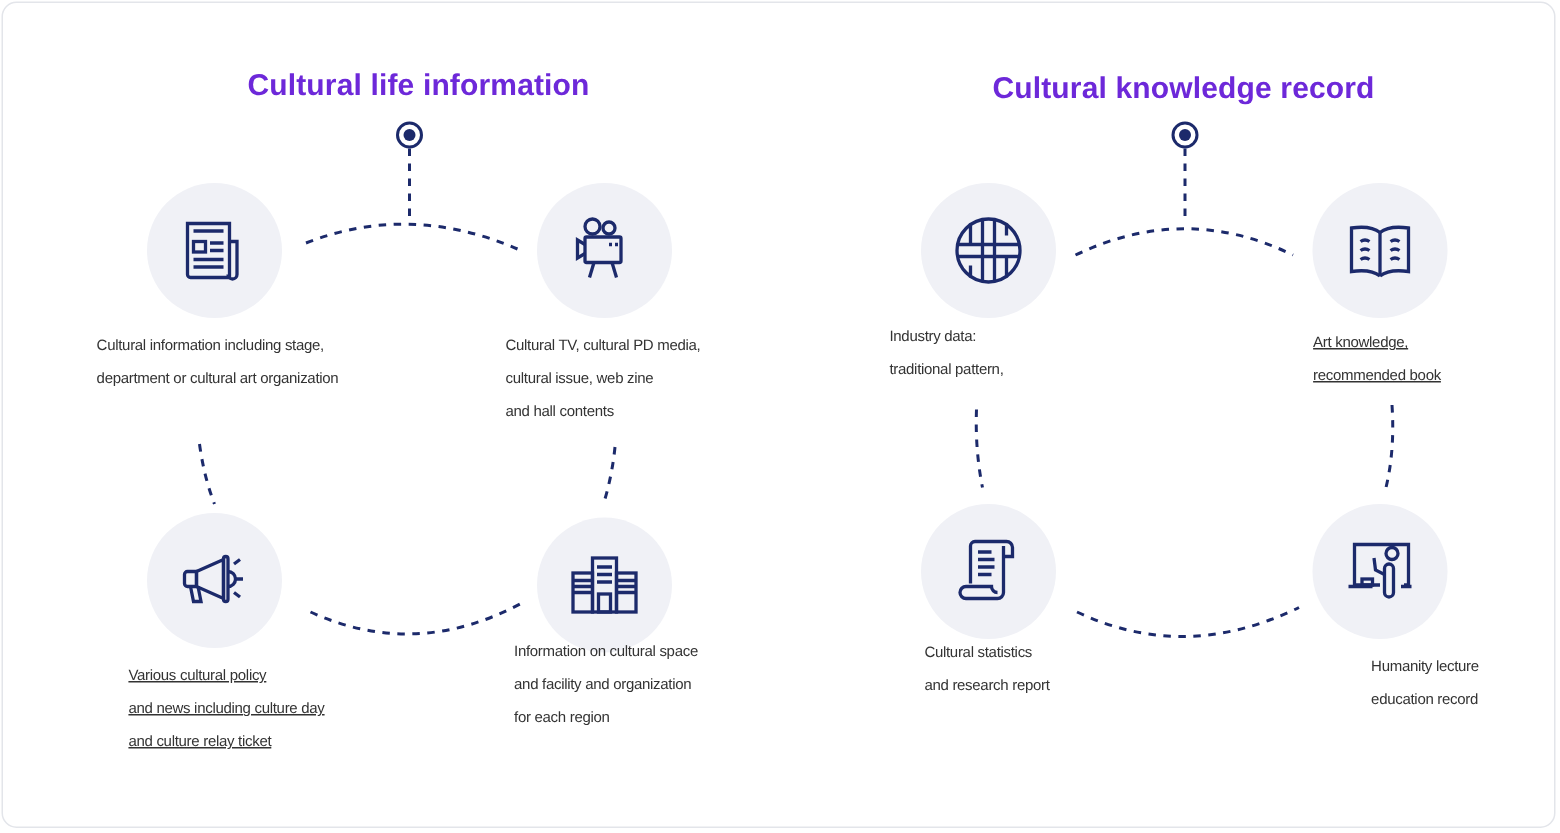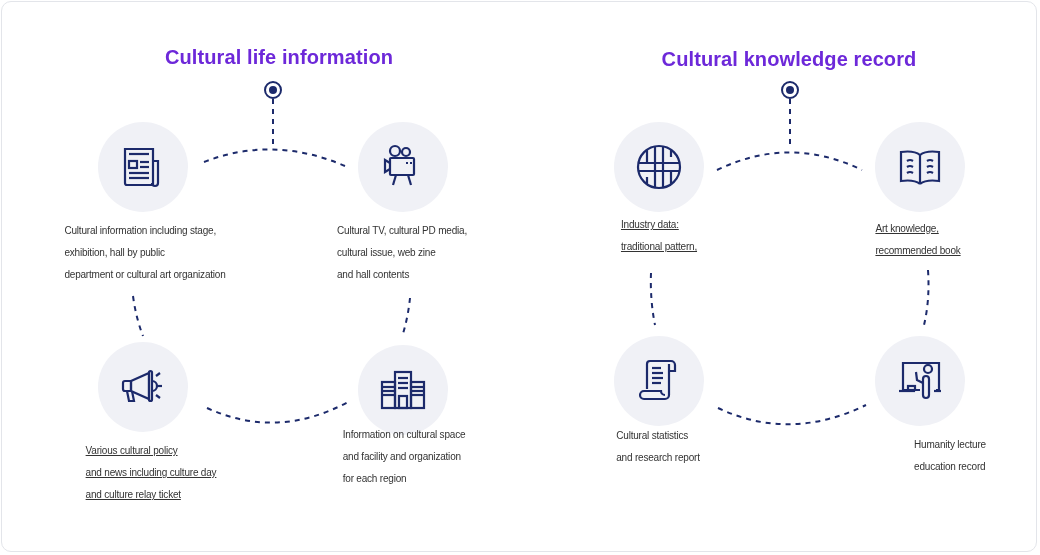--- a/index.html
+++ b/index.html
@@ -52,21 +52,20 @@
     <line x1="12" y1="13" x2="32" y2="13"></line>
     <rect x="12" y="20" width="8" height="7"></rect>
     <line x1="23" y1="21" x2="32" y2="21"></line>
     <line x1="23" y1="26" x2="32" y2="26"></line>
     <line x1="12" y1="32" x2="32" y2="32"></line>
     <line x1="12" y1="37" x2="32" y2="37"></line>
   </svg>
 </div>
 <div class="label" style="left:145px;top:220px;">
   <span>Cultural information including stage,</span>
-  <span>exhibition, hall by public</span>
   <span>department or cultural art organization</span>
 </div>
 
 <div class="node" style="left:403px;top:167px;">
   <svg viewBox="0 0 52 52" fill="none" stroke="#1c2a6b" stroke-width="2.2">
     <circle cx="18" cy="10" r="5"></circle>
     <circle cx="29" cy="11" r="4"></circle>
     <rect x="13" y="17" width="24" height="17" rx="1"></rect>
     <path d="M13 22l-5-3v12l5-3"></path>
     <line x1="29" y1="22" x2="31" y2="22"></line>
@@ -128,21 +127,21 @@
     <line x1="22" y1="5" x2="22" y2="47"></line>
     <line x1="30" y1="5" x2="30" y2="47"></line>
     <line x1="5" y1="22" x2="47" y2="22"></line>
     <line x1="5" y1="30" x2="47" y2="30"></line>
     <line x1="14" y1="8" x2="14" y2="22"></line>
     <line x1="38" y1="30" x2="38" y2="44"></line>
     <line x1="38" y1="8" x2="38" y2="16"></line>
     <line x1="14" y1="36" x2="14" y2="44"></line>
   </svg>
 </div>
-<div class="label" style="left:659px;top:214px;text-decoration:underline;">
+<div class="label" style="left:631px;top:214px;">
   <span>Industry data:</span>
   <span>traditional pattern,</span>
 </div>
 
 <div class="node" style="left:920px;top:167px;">
   <svg viewBox="0 0 52 52" fill="none" stroke="#1c2a6b" stroke-width="2.2">
     <path d="M26 14c-5-4-12-4-19-3v29c7-1 14-1 19 3"></path>
     <path d="M26 14c5-4 12-4 19-3v29c-7-1-14-1-19 3"></path>
     <line x1="26" y1="14" x2="26" y2="43"></line>
     <path d="M13 20q3-2 6 0"></path>

